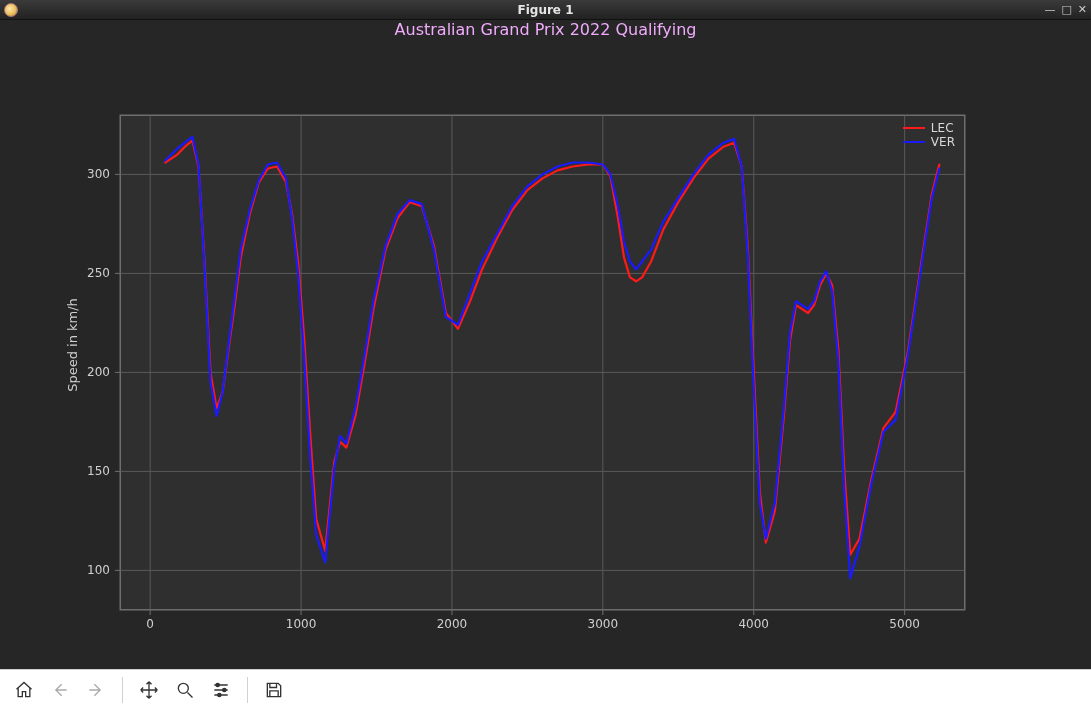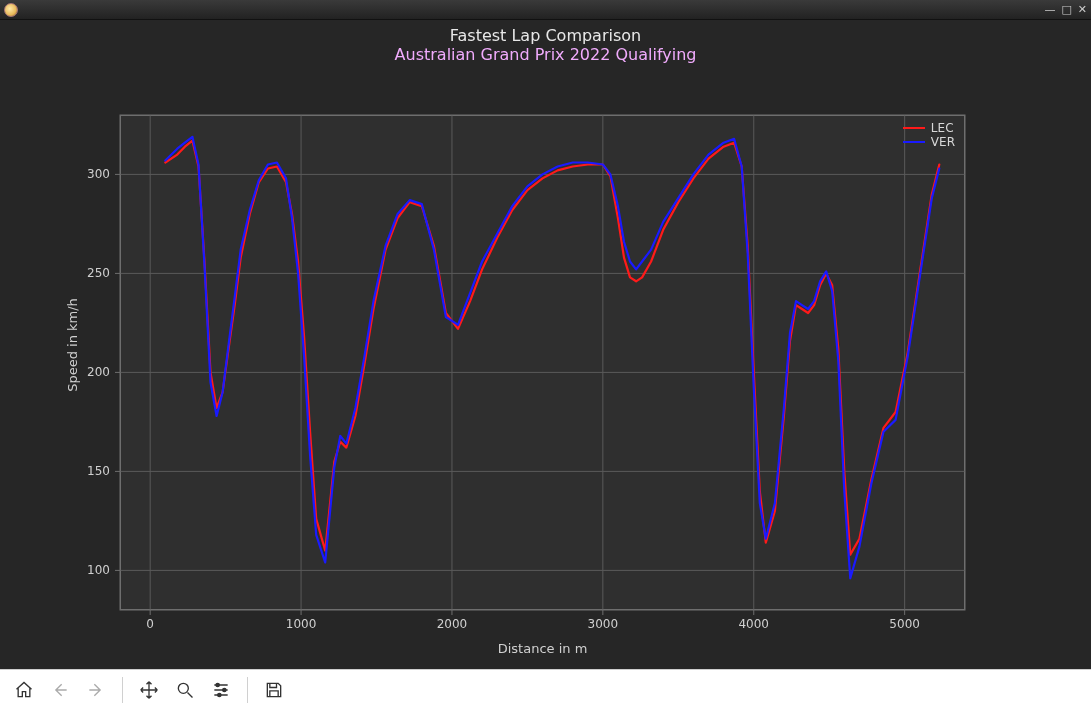--- a/index.html
+++ b/index.html
@@ -128,29 +128,29 @@
     justify-content: center;
   }
   .toolbar svg { width: 20px; height: 20px; stroke: #333; fill: none; stroke-width: 1.6; }
   .toolbar .muted svg { stroke: #aaa; }
 </style>
 </head>
 <body>
 
 <div class="titlebar">
   <div class="app-icon"></div>
+  <div class="title">Figure 1</div>
   <div class="win-controls">
     <span>—</span>
     <span>□</span>
     <span>✕</span>
   </div>
 </div>
 
 <div class="figure">
-  <div class="suptitle">Fastest Lap Comparison</div>
   <div class="subtitle">Australian Grand Prix 2022 Qualifying</div>
 
   <div class="ylabel">Speed in km/h</div>
 
   <div class="plot-outer">
     <div class="plotbg"></div>
     <svg class="plot-svg" id="plot-svg" width="845" height="495">
         <line x1="30.178571428571427" y1="0" x2="30.178571428571427" y2="495" class="grid-line"></line>
         <text x="30.178571428571427" y="513" text-anchor="middle" class="tick-label">0</text>
         <line x1="30.178571428571427" y1="495" x2="30.178571428571427" y2="500" stroke="#6e6e6e"></line>
@@ -191,21 +191,20 @@
     <div class="legend">
       <div class="row">
         <div class="swatch" style="background:#ff1a1a"></div>
         <span>LEC</span>
       </div>
       <div class="row">
         <div class="swatch" style="background:#1a1aff"></div>
         <span>VER</span>
       </div>
     </div>
-    <div class="xlabel">Distance in m</div>
   </div>
 </div>
 
 <div class="toolbar">
   <button title="Home">
     <svg viewBox="0 0 24 24">
         <path d="M3 11 L12 3 L21 11 M5 10 V20 H10 V14 H14 V20 H19 V10"></path>
       </svg>
   </button>
   <button class="muted" title="Back">

